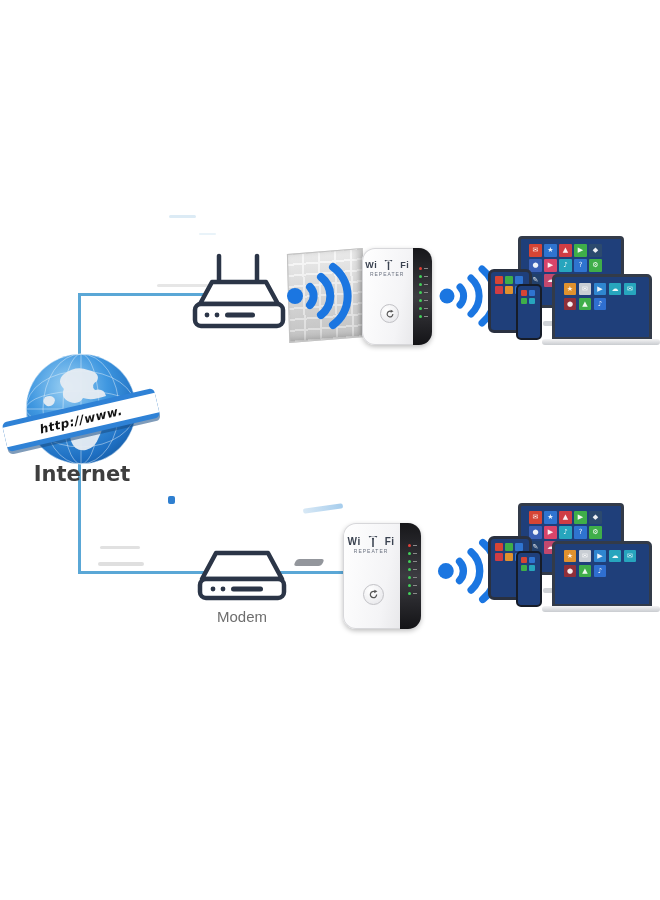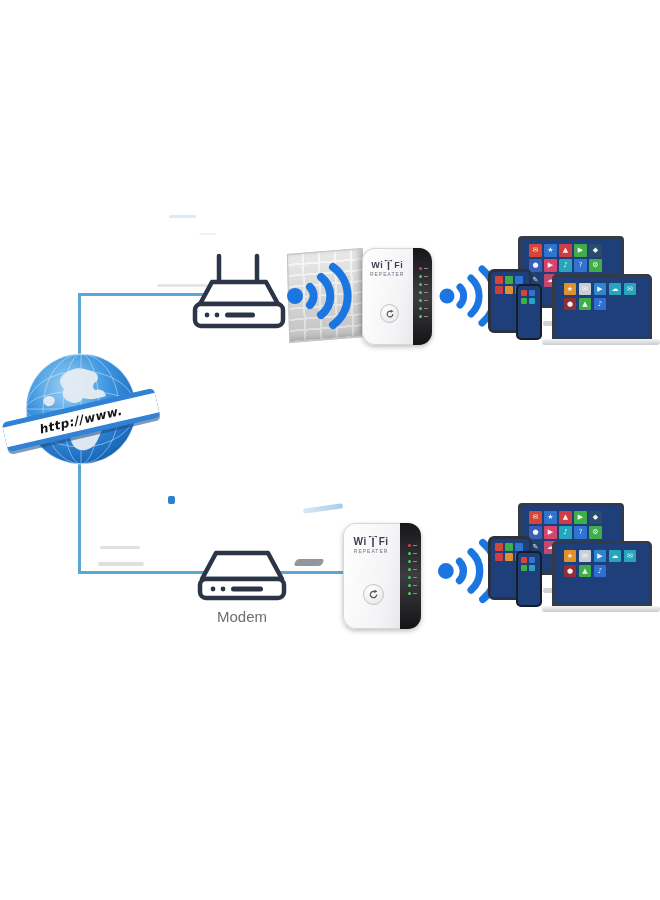--- a/index.html
+++ b/index.html
@@ -36,21 +36,21 @@
        box-shadow:0 2px 5px rgba(0,0,0,.25), inset 0 0 0 1px #d7d7da;}
   .rep-strip{position:absolute;right:0;top:0;bottom:0;width:27%;
        border-radius:0 13px 13px 0;
        background:linear-gradient(180deg,#17171a 0%,#3c3c41 50%,#141417 100%);}
   .rep-leds{position:absolute;right:4px;top:20%;display:flex;flex-direction:column;gap:5px;}
   .ledrow{display:flex;align-items:center;gap:2px;}
   .led{width:3px;height:3px;border-radius:50%;display:inline-block;}
   .ledtick{width:4px;height:1px;background:#8a8a8a;display:inline-block;}
   .rep-face{position:absolute;left:0;top:12%;width:72%;text-align:center;color:#3a4250;}
   .rep-brand{font-weight:bold;font-size:9px;letter-spacing:.5px;display:flex;
-       align-items:flex-end;justify-content:center;gap:1px;}
+       align-items:flex-end;justify-content:center;gap:7px;}
   .rep-sub{font-size:5px;letter-spacing:1px;color:#6b7280;margin-top:1px;}
   .wps{position:absolute;left:26%;top:58%;width:17px;height:17px;border-radius:50%;
        background:radial-gradient(circle at 35% 30%,#ffffff,#e4e4e8);
        border:1px solid #c2c2c6;display:flex;align-items:center;justify-content:center;}
   .rep--lg .rep-brand{font-size:10px;}
   .rep--lg .wps{width:19px;height:19px;}
 
   
   .devices{position:absolute;width:172px;height:118px;}
   .monitor{position:absolute;left:30px;top:0;width:106px;height:72px;background:#1f3f7a;
@@ -129,20 +129,21 @@
         <path d="M52,64 q17,-7 27,2 q6,11 0,21 q-4,11 -13,13 q-11,2 -15,-9 q-4,-14 1,-27 z"></path>
         <path d="M25,47 q8,-3 10,3 q-1,7 -8,6 q-6,-3 -2,-9 z"></path>
       </g>
     </svg>
     <div class="ribbon">
       <div class="ribbon-inner">
         <span class="ribbon-text">http://www.</span>
       </div>
     </div>
   </div>
+  <div class="internet-label">Internet</div>
 
   <svg style="position:absolute;left:188px;top:247px;" width="102" height="92" viewBox="0 0 102 92">
     <g stroke="#2b3547" stroke-width="4.5" stroke-linecap="round" stroke-linejoin="round" fill="none">
       <line x1="31" y1="9" x2="31" y2="35"></line>
       <line x1="69" y1="9" x2="69" y2="35"></line>
       <path d="M24,35 H78 L90,57 H12 Z" fill="#ffffff"></path>
       <rect x="7" y="57" width="88" height="22" rx="6" fill="#ffffff"></rect>
     </g>
     <circle cx="19" cy="68" r="2.4" fill="#2b3547"></circle>
     <circle cx="29" cy="68" r="2.4" fill="#2b3547"></circle>

